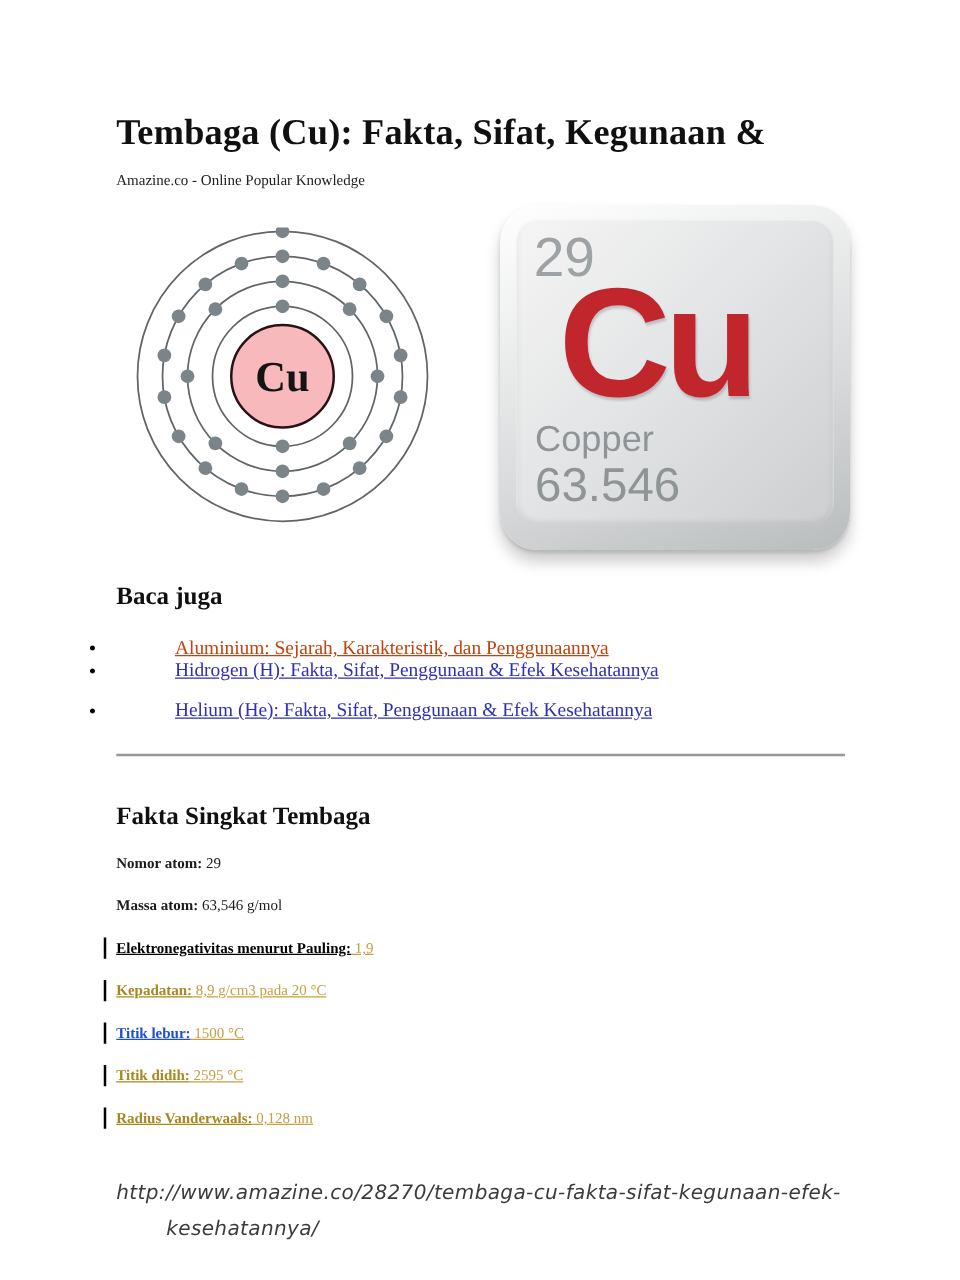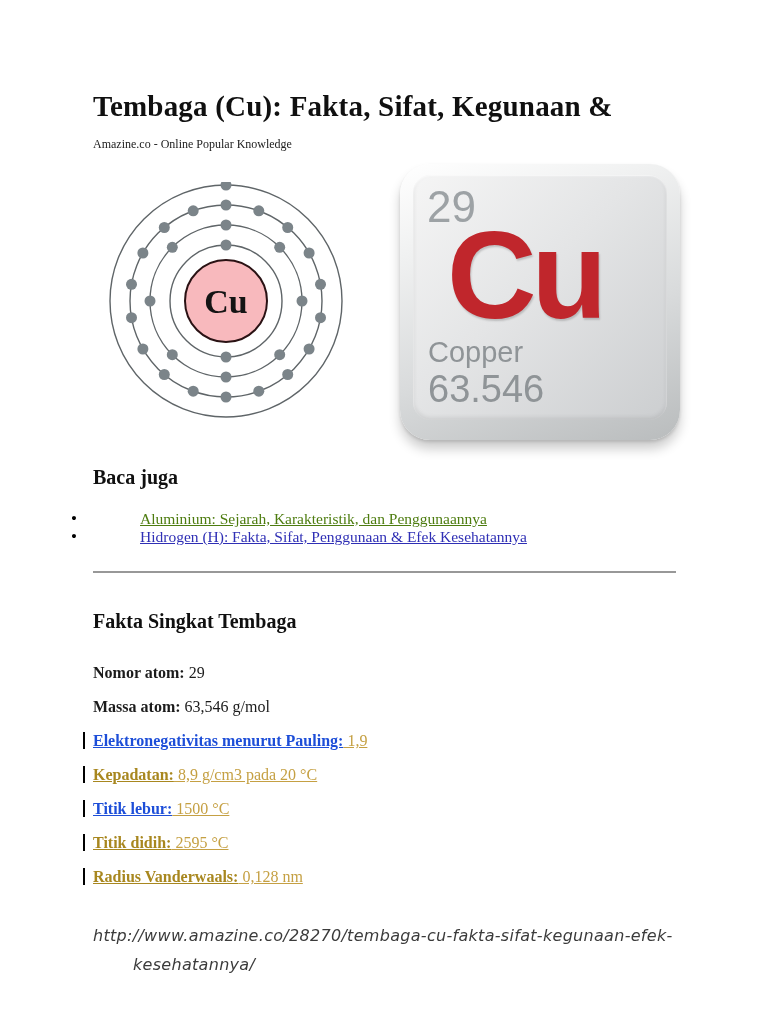--- a/index.html
+++ b/index.html
@@ -43,22 +43,22 @@
   .read-also-heading { margin-top:16px; }
 
   .read-also-list { list-style:none; margin-top:21px; }
   .read-also-list li { position:relative; padding-left:47px; font-size:15.5px; line-height:18px; }
   .read-also-list li:nth-child(3) { margin-top:14px; }
   .read-also-list li::before { content:"\2022"; position:absolute; left:-22px; top:0; color:#000; font-size:17px; }
   .doc-link { text-decoration:underline; cursor:pointer; }
 
   .divider { margin-top:25px; border:none; border-top:2px solid #989898; width:583px; }
 
-  .facts-heading { margin-top:37px; margin-bottom:31px; }
-  .fact-row { font-size:16px; line-height:17px; margin-bottom:17px; }
+  .facts-heading { margin-top:37px; margin-bottom:17px; }
+  .fact-row { font-size:12px; line-height:17px; margin-bottom:17px; }
   .fact-label { font-weight:bold; }
   .fact-linked { position:relative; }
   .fact-linked::before { content:""; position:absolute; left:-10px; top:0; width:2px; height:17px; background:#000; }
   .fact-link-label { font-weight:bold; text-decoration:underline; cursor:pointer; }
   .fact-link-value { text-decoration:underline; cursor:pointer; }
 
   .footer-url { margin-top:36px; font-family:"DejaVu Sans", sans-serif; font-style:italic;
                 font-size:16px; line-height:29px; color:#3b3b3b; letter-spacing:0.3px; }
   .footer-url .line2 { padding-left:40px; }
 </style>
@@ -120,34 +120,35 @@
         <span class="key-symbol" id="key-symbol" style="color: rgb(192, 38, 44);">Cu</span>
         <span class="key-name">Copper</span>
         <span class="key-mass">63.546</span>
       </div>
     </div>
   </div>
 
   <div class="section-heading read-also-heading">Baca juga</div>
 
   <ul class="read-also-list">
-      <li><span class="doc-link" style="color: #4d7c0f;">Aluminium: Sejarah, Karakteristik, dan Penggunaannya</span></li>
+      <li><span class="doc-link" style="color: #c2410c;">Aluminium: Sejarah, Karakteristik, dan Penggunaannya</span></li>
       <li><span class="doc-link" style="color: rgb(47, 47, 181);">Hidrogen (H): Fakta, Sifat, Penggunaan &amp; Efek Kesehatannya</span></li>
+      <li><span class="doc-link" style="color: rgb(47, 47, 181);">Helium (He): Fakta, Sifat, Penggunaan &amp; Efek Kesehatannya</span></li>
     </ul>
 
   <hr class="divider">
 
   <div>
     <div class="section-heading facts-heading">Fakta Singkat Tembaga</div>
     <div id="facts-plain">
         <p class="fact-row"><span class="fact-label">Nomor atom:</span><span> 29</span></p>
         <p class="fact-row"><span class="fact-label">Massa atom:</span><span> 63,546 g/mol</span></p>
       </div>
     <div id="facts-linked">
-        <p class="fact-row fact-linked"><span class="fact-link-label" style="color: #1d4ed8;">Elektronegativitas menurut Pauling:</span><span class="fact-link-value" style="color: rgb(197, 160, 67);"> 1,9</span></p>
+        <p class="fact-row fact-linked"><span class="fact-link-label" style="color: #000000;">Elektronegativitas menurut Pauling:</span><span class="fact-link-value" style="color: rgb(197, 160, 67);"> 1,9</span></p>
         <p class="fact-row fact-linked"><span class="fact-link-label" style="color: rgb(168, 135, 31);">Kepadatan:</span><span class="fact-link-value" style="color: rgb(197, 160, 67);"> 8,9 g/cm3 pada 20 °C</span></p>
         <p class="fact-row fact-linked"><span class="fact-link-label" style="color: #1d4ed8;">Titik lebur:</span><span class="fact-link-value" style="color: rgb(197, 160, 67);"> 1500 °C</span></p>
         <p class="fact-row fact-linked"><span class="fact-link-label" style="color: rgb(168, 135, 31);">Titik didih:</span><span class="fact-link-value" style="color: rgb(197, 160, 67);"> 2595 °C</span></p>
         <p class="fact-row fact-linked"><span class="fact-link-label" style="color: rgb(168, 135, 31);">Radius Vanderwaals:</span><span class="fact-link-value" style="color: rgb(197, 160, 67);"> 0,128 nm</span></p>
       </div>
   </div>
 
   <div class="footer-url">
     <div class="line1">http://www.amazine.co/28270/tembaga-cu-fakta-sifat-kegunaan-efek-</div>
     <div class="line2">kesehatannya/</div>

